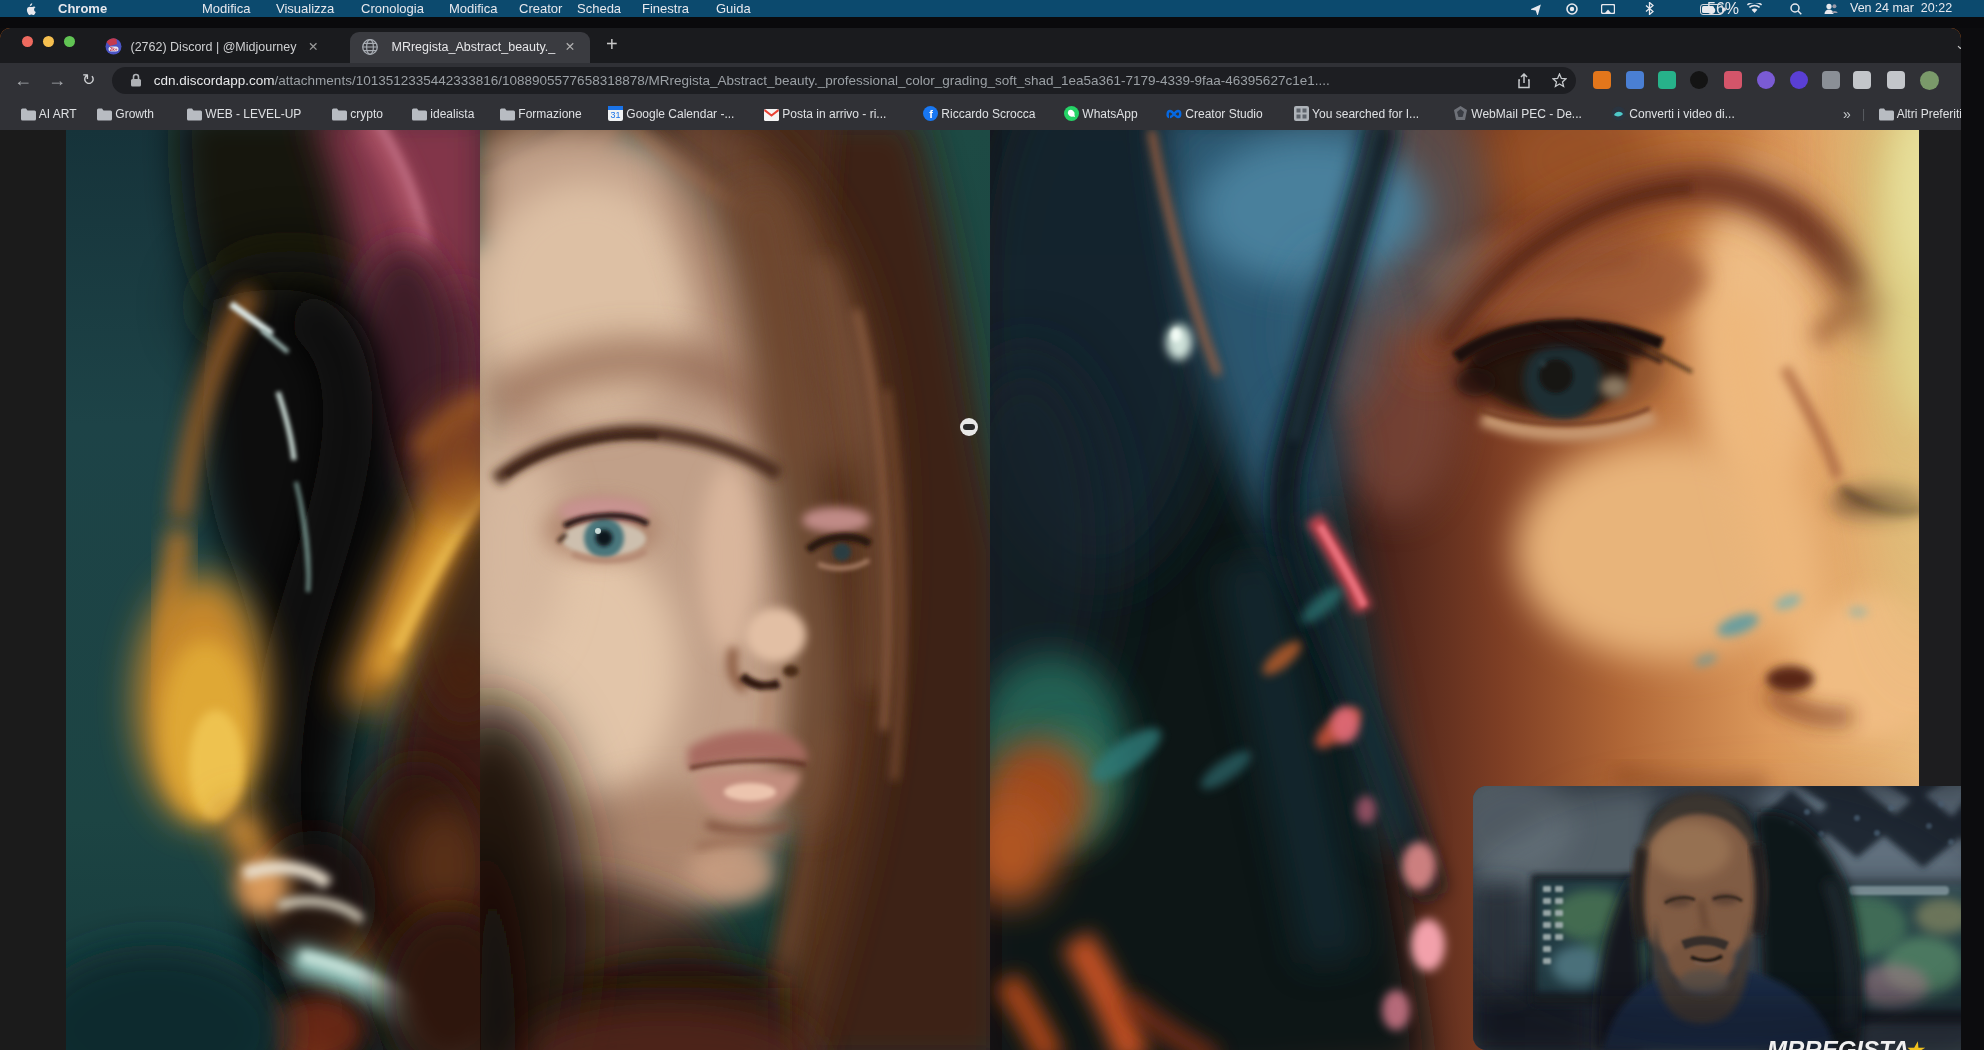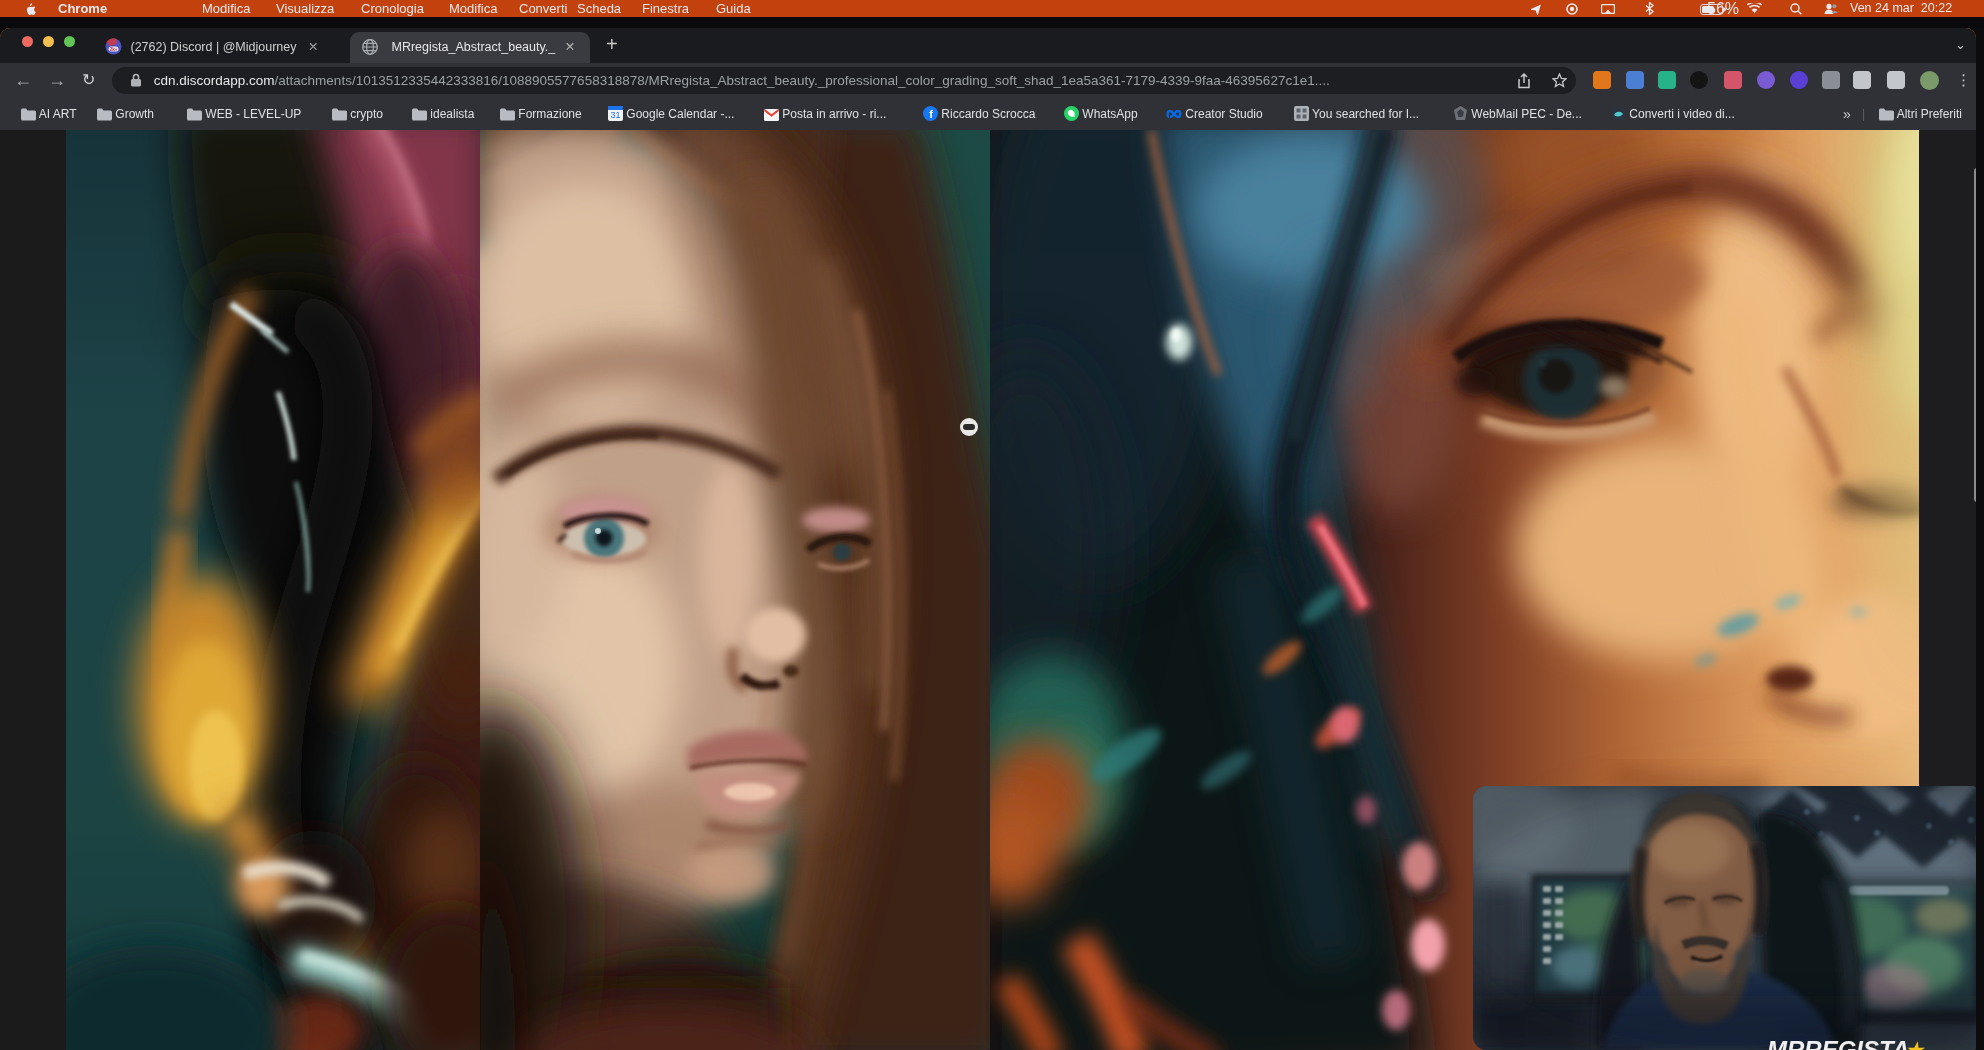--- a/index.html
+++ b/index.html
@@ -1,22 +1,22 @@
 <!DOCTYPE html>
 <html><head>
 <meta charset="utf-8">
 <style>
   html,body{margin:0;padding:0;width:1984px;height:1050px;overflow:hidden;background:#0c0c0e;
     font-family:"Liberation Sans",sans-serif;-webkit-font-smoothing:antialiased;}
   .abs{position:absolute;}
-  #menubar{position:absolute;left:0;top:0;width:1984px;height:17px;background:#c2410c;color:#e8e9ee;
+  #menubar{position:absolute;left:0;top:0;width:1984px;height:17px;background:#0c4a6e;color:#e8e9ee;
     font-size:13px;line-height:17px;text-align:right;}
   #menubar .mi{position:absolute;top:0;white-space:nowrap;}
   #gap{position:absolute;left:0;top:17px;width:1984px;height:11px;background:#0a0a0c;}
-  #win{position:absolute;left:0;top:28px;width:1961px;height:1022px;background:#f97316;border-radius:10px 10px 0 0;overflow:hidden;padding-left:15px;}
+  #win{position:absolute;left:0;top:28px;width:1961px;height:1022px;background:#f97316;border-radius:10px 10px 0 0;overflow:hidden;}
   #tabbar{position:absolute;left:0;top:0;width:1984px;height:35px;background:#1a1b1e;}
   .tl{position:absolute;top:8px;width:11px;height:11px;border-radius:50%;}
   .tab{position:absolute;top:4px;height:31px;border-radius:9px 9px 0 0;color:#cfd0d2;font-size:12.5px;line-height:31px;white-space:nowrap;}
   #toolbar{position:absolute;left:0;top:35px;width:1984px;height:35px;background:#303136;}
   #omni{position:absolute;left:112px;top:4px;width:1464px;height:27px;border-radius:14px;background:#1d1e22;
     color:#9ba0a5;font-size:13.5px;line-height:27px;white-space:nowrap;overflow:hidden;}
   #bookbar{position:absolute;left:0;top:70px;width:1984px;height:32px;background:#303136;color:#dee0e3;font-size:12px;}
   .bk{position:absolute;top:0;height:32px;line-height:32px;white-space:nowrap;}
   .bk svg{vertical-align:-3px;}
   #content{position:absolute;left:0;top:102px;width:1984px;height:920px;background:#1b1b1b;}
@@ -31,21 +31,21 @@
 <div id="menubar">
   <svg class="mi" style="left:26px;top:3px;" width="11" height="13" viewBox="0 0 11 13">
       <path d="M7.8,0.4 C7.9,1.3 7.5,2.1 7,2.7 C6.4,3.3 5.6,3.8 4.8,3.7 C4.7,2.9 5.1,2 5.6,1.5 C6.2,0.9 7.1,0.4 7.8,0.4 Z M9.3,4.6 C8.3,4.5 7.5,5.1 6.9,5.1 C6.3,5.1 5.4,4.6 4.6,4.6 C3.4,4.7 2.3,5.3 1.7,6.4 C0.5,8.5 1.4,11.6 2.6,13.3 C3.2,14.1 3.9,15 4.8,15 C5.6,14.9 5.9,14.4 6.9,14.4 C7.9,14.4 8.2,15 9.1,14.9 C10,14.9 10.6,14.1 11.2,13.3 C11.9,12.3 12.1,11.4 12.2,11.3 C12.1,11.3 10.1,10.5 10.1,8.2 C10.1,6.3 11.7,5.4 11.8,5.3 C10.9,4 9.5,4.6 9.3,4.6 Z" transform="scale(0.8)" fill="#e8e9ee"></path>
     </svg>
   <span class="mi" style="left:58px;font-weight:bold;">Chrome</span>
   <span class="mi" style="left:130px;margin-top:16px;">Archivio</span>
   <span class="mi" style="left:202px;">Modifica</span>
   <span class="mi" style="left:276px;">Visualizza</span>
   <span class="mi" style="left:361px;">Cronologia</span>
   <span class="mi" style="left:449px;">Modifica</span>
-  <span class="mi" style="left:519px;">Converti</span>
+  <span class="mi" style="left:519px;">Creator</span>
   <span class="mi" style="left:577px;">Scheda</span>
   <span class="mi" style="left:642px;">Finestra</span>
   <span class="mi" style="left:716px;">Guida</span>
   <svg class="mi" style="left:1531px;top:3px;" width="12" height="12" viewBox="0 0 12 12">
       <path d="M6,0 L11,11 L6,8 L1,11 Z" fill="#e8e9ee" transform="rotate(40 6 6)"></path>
     </svg>
   <svg class="mi" style="left:1566px;top:3px;" width="12" height="12" viewBox="0 0 12 12">
       <circle cx="6" cy="6" r="5" fill="none" stroke="#e8e9ee" stroke-width="1.6"></circle>
       <circle cx="6" cy="6" r="2.2" fill="#e8e9ee"></circle>
     </svg>

